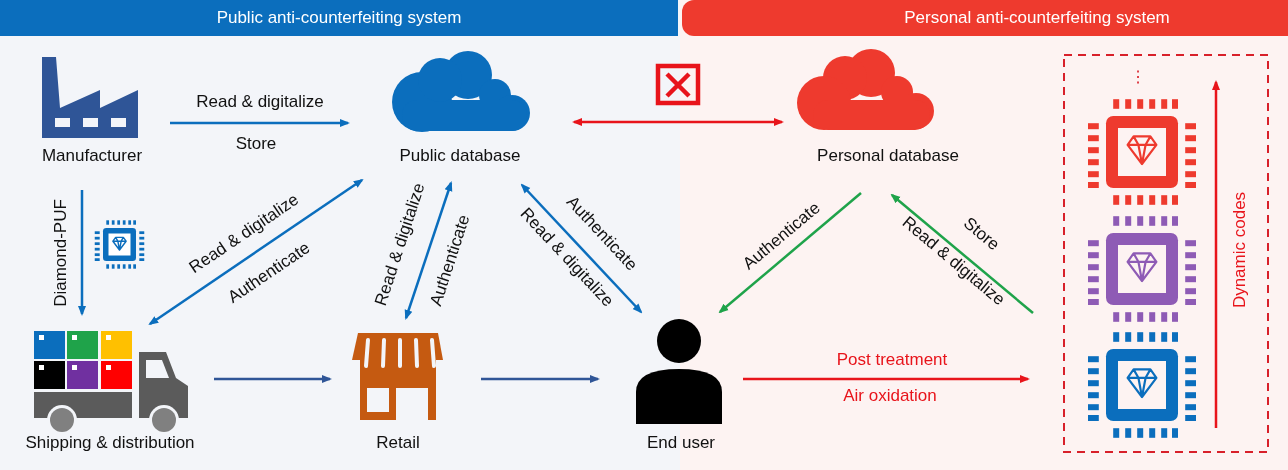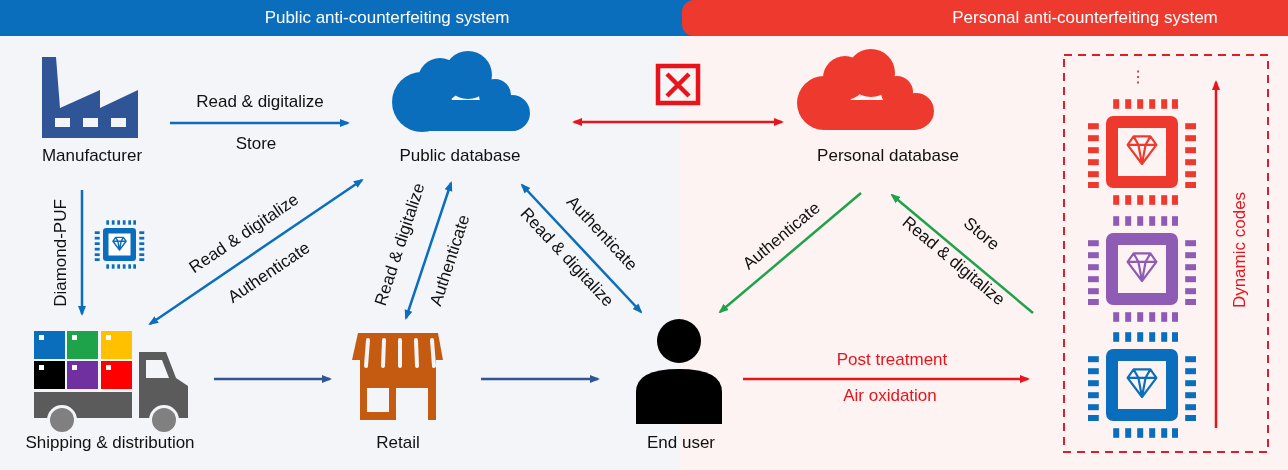--- a/index.html
+++ b/index.html
@@ -1,20 +1,20 @@
 <!DOCTYPE html>
 <html><head>
 <meta charset="utf-8">
 <style>
   html, body { margin: 0; padding: 0; }
   body { width: 1288px; height: 470px; position: relative; overflow: hidden; font-family: "Liberation Sans", sans-serif; background: #ffffff; }
   .panel { position: absolute; top: 0; height: 470px; }
   #panel-public { left: 0; width: 680px; background: #f3f5f9; }
   #panel-personal { left: 680px; width: 608px; background: #fdf3f2; }
-  .banner { position: absolute; top: 0; height: 36px; line-height: 36px; color: #ffffff; font-size: 17px; text-align: center; padding-left: 48px; }
+  .banner { position: absolute; top: 0; height: 36px; line-height: 36px; color: #ffffff; font-size: 17px; text-align: center; }
   #banner-public { left: 0; width: 678px; background: #0b6ebd; }
   #banner-personal { left: 682px; width: 710px; background: #ee3a2e; border-radius: 12px; }
   svg#diagram { position: absolute; left: 0; top: 0; }
   .lbl { font-family: "Liberation Sans", sans-serif; font-size: 17px; fill: #111111; }
   .lbl-red { fill: #e8141b; }
 </style>
 </head>
 <body>
 
 <div class="panel" id="panel-public"></div>

